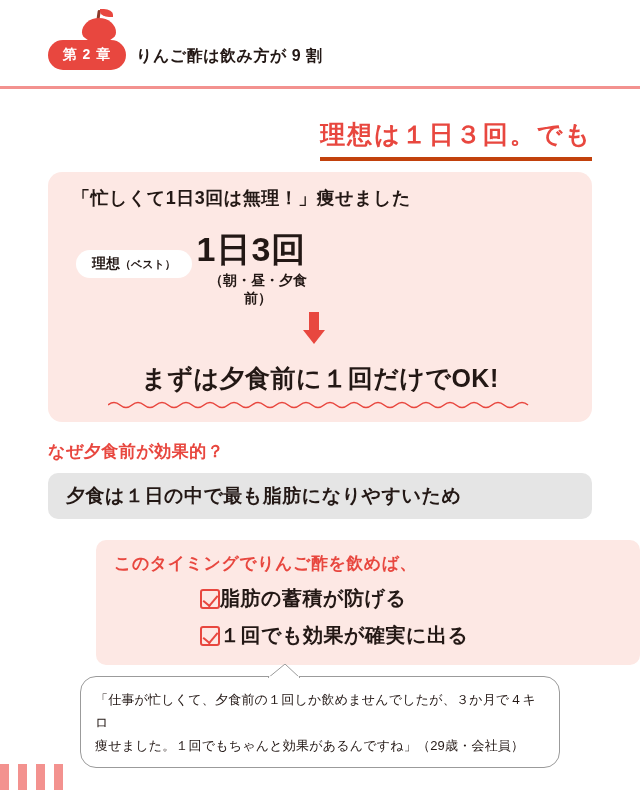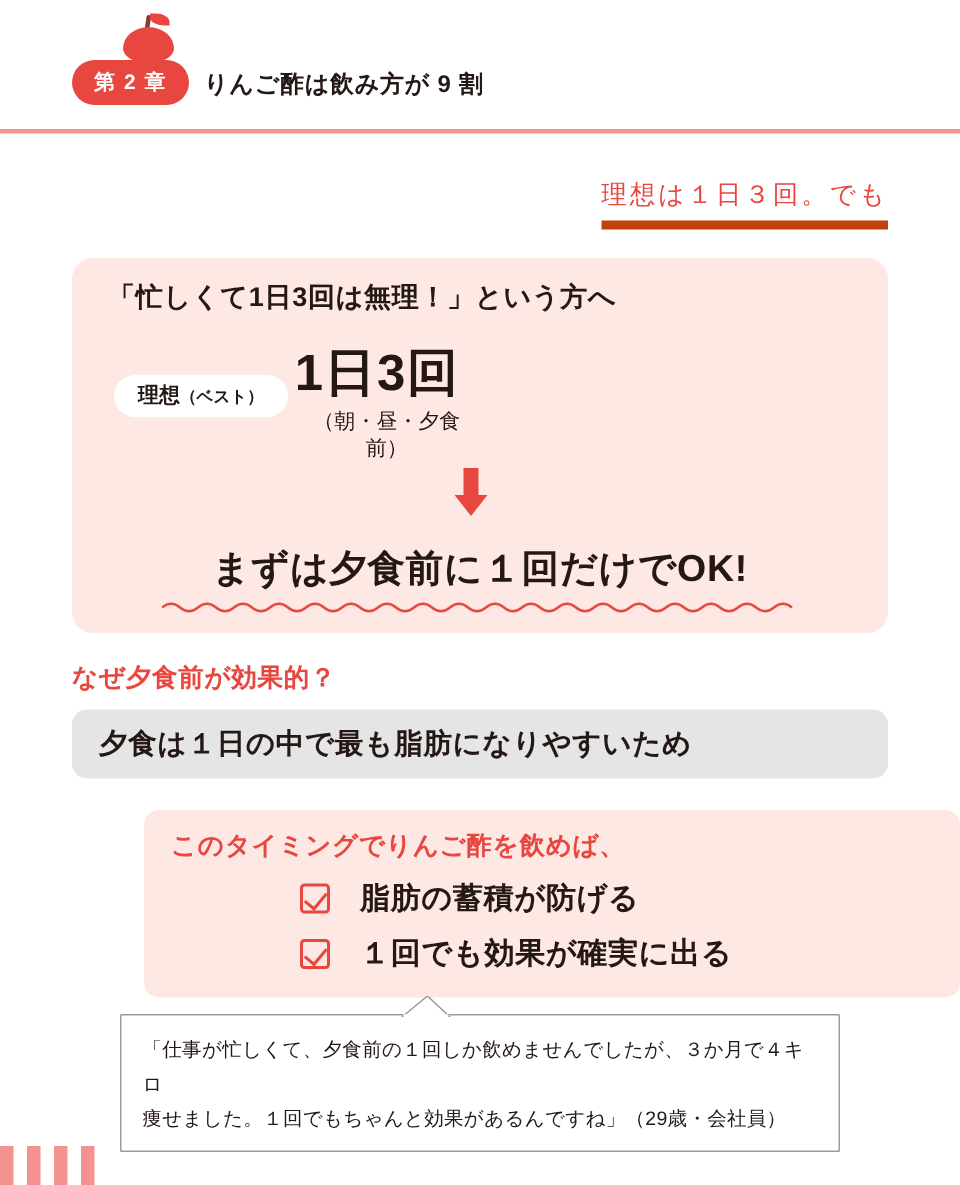--- a/index.html
+++ b/index.html
@@ -75,26 +75,26 @@
   }
 
   
   .main-title-wrap {
     position: absolute;
     left: 0; right: 48px; top: 118px;
     text-align: right;
   }
   .main-title {
     display: inline-block;
-    font-size: 17px;
-    font-weight: normal;
+    font-size: 25px;
+    font-weight: bold;
     color: #e8473f;
     letter-spacing: 2px;
     padding-bottom: 6px;
-    border-bottom: 6px solid #c2410c;
+    border-bottom: 4px solid #c2410c;
   }
 
   
   .pink-box {
     position: absolute;
     left: 48px; top: 172px;
     width: 544px; height: 250px;
     background: #fde8e4;
     border-radius: 14px;
   }
@@ -135,21 +135,21 @@
   }
   .big-num {
     font-size: 34px;
     font-weight: bold;
     line-height: 1.05;
     letter-spacing: 1px;
   }
   .sub-note {
     margin-top: 4px;
     font-size: 14px;
-    font-weight: normal;
+    font-weight: bold;
     margin-left: 13px;
   }
   .card-text {
     font-size: 21px;
     font-weight: bold;
     line-height: 1.35;
     text-align: center;
   }
   .arrow-down {
     position: absolute;
@@ -222,21 +222,21 @@
   }
   .sec3-head {
     font-size: 17px;
     font-weight: bold;
     color: #e8473f;
     letter-spacing: 0.5px;
   }
   .check-row {
     display: flex;
     align-items: center;
-    gap: 20px;
+    gap: 0;
     margin-top: 10px;
     margin-left: 86px;
   }
   .check-box {
     width: 20px; height: 20px;
     border: 2px solid #e8473f;
     border-radius: 3px;
     position: relative;
     flex: 0 0 auto;
   }
@@ -255,21 +255,21 @@
     color: #231815;
     letter-spacing: 0.5px;
   }
 
   
   .quote-box {
     position: absolute;
     left: 80px; top: 676px;
     width: 480px;
     border: 1px solid #9b9b9b;
-    border-radius: 1px;
+    border-radius: 16px;
     padding: 12px 14px 10px 14px;
   }
   .quote-text {
     font-size: 13px;
     line-height: 1.75;
     color: #231815;
     letter-spacing: 0.2px;
   }
   .quote-tail {
     position: absolute;
@@ -304,21 +304,21 @@
     <div class="chapter-badge">第 2 章</div>
     <div class="chapter-title">りんご酢は飲み方が 9 割</div>
     <div class="header-rule"></div>
   </div>
 
   <div class="main-title-wrap">
     <span class="main-title">理想は１日３回。でも</span>
   </div>
 
   <div class="pink-box">
-    <div class="pink-box-heading">「忙しくて1日3回は無理！」という方へ</div>
+    <div class="pink-box-heading">「忙しくて1日3回は無理！」痩せました</div>
 
     <div class="cards">
 
       <div class="card">
         <div class="card-chip">
           <span>理想</span><span class="small">（ベスト）</span>
         </div>
         <div class="card-body">
           <div class="big-num">1日3回</div>
           <div class="sub-note">（朝・昼・夕食前）</div>

